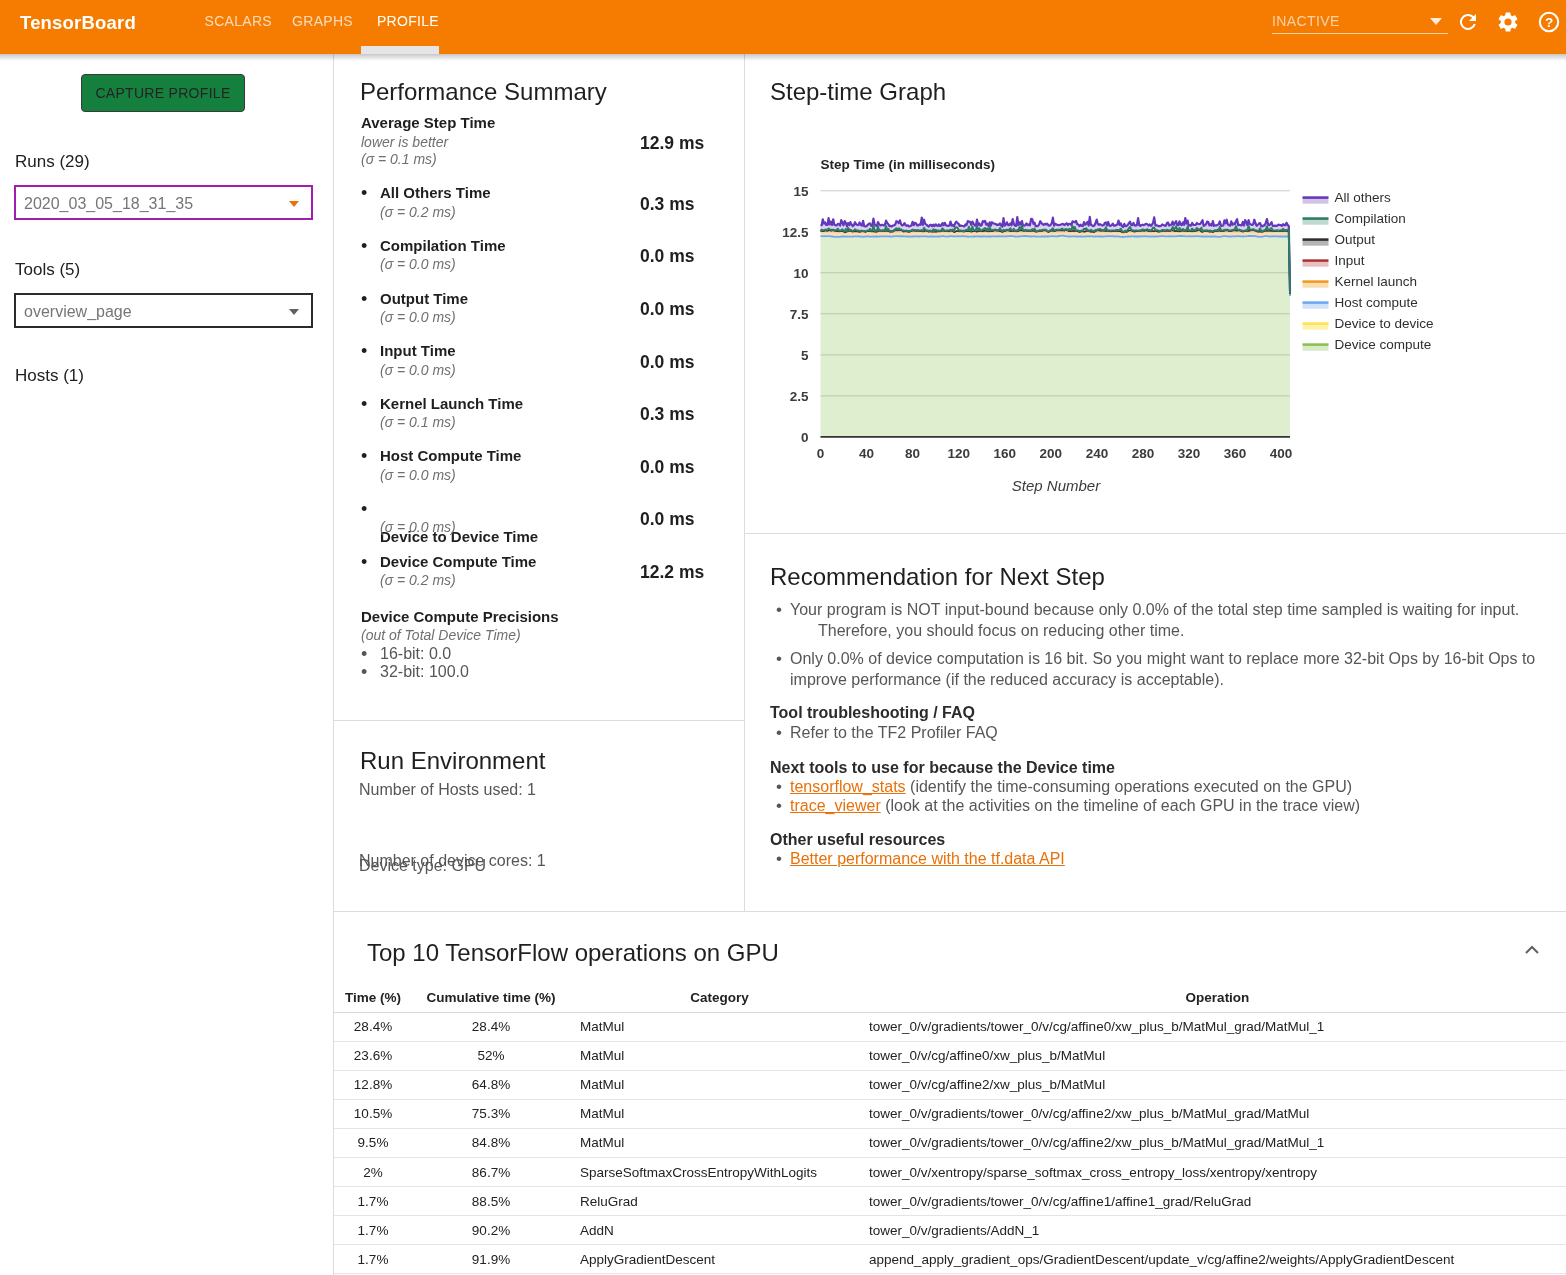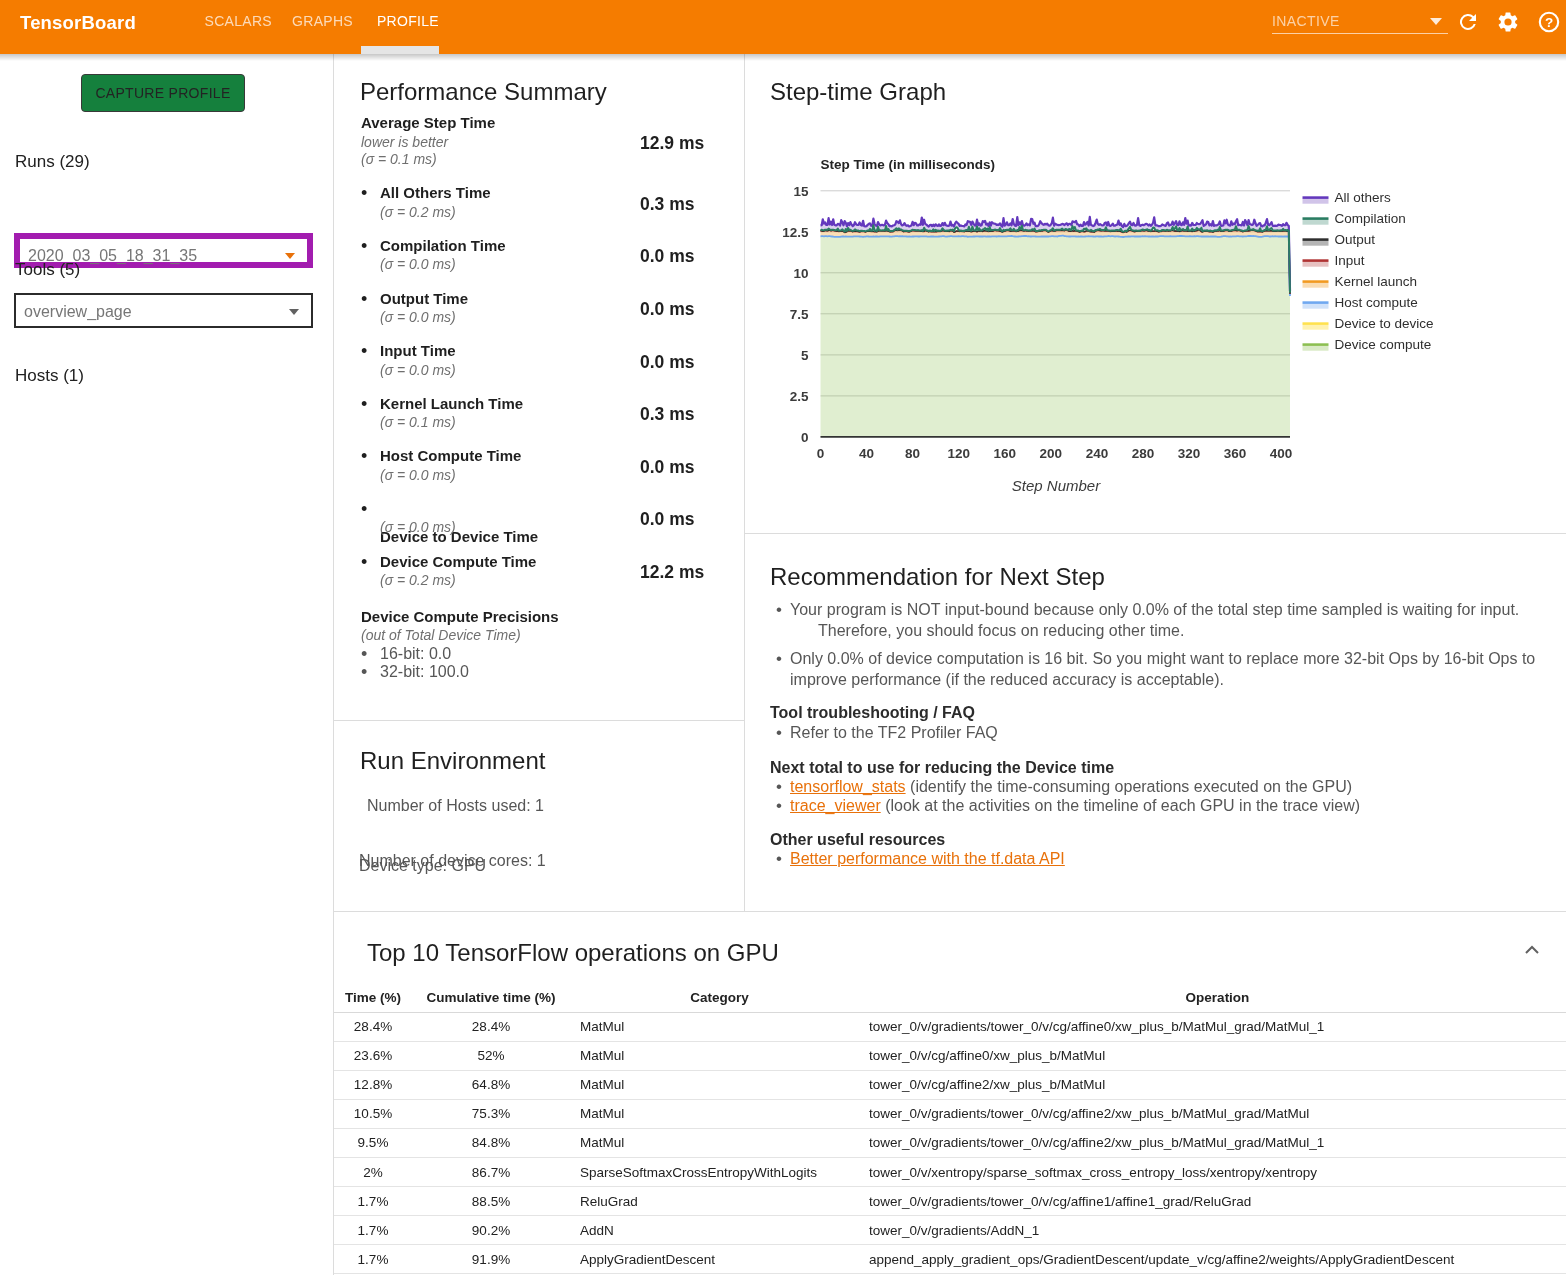--- a/index.html
+++ b/index.html
@@ -62,21 +62,21 @@
     </svg>
 <svg class="hicon" style="left:1537px" viewBox="0 0 24 24">
 <circle cx="12" cy="12" r="9.2" fill="none" stroke="#fff" stroke-width="2.1"></circle>
 <text x="12" y="16.8" text-anchor="middle" font-size="13.5" font-weight="bold" fill="#fff" font-family="Liberation Sans, sans-serif">?</text>
     </svg>
 </div>
 <div id="topshadow"></div>
 <div id="sidebar">
 <div id="capture">CAPTURE PROFILE</div>
 <div class="side-label" style="top:98px;">Runs (29)</div>
-<div class="sel" style="top:131px;border:6px solid #a21caf;margin-top:48px;">
+<div class="sel" style="top:131px;border:2px solid #a21caf;">
       <span class="txt">2020_03_05_18_31_35</span>
       <span class="car" style="border-top-color:#e8710a;"></span>
     </div>
 <div class="side-label" style="top:206px;">Tools (5)</div>
 <div class="sel" style="top:239px;border:2px solid #2b2b2b;">
       <span class="txt">overview_page</span>
       <span class="car"></span>
     </div>
 <div class="side-label" style="top:312px;">Hosts (1)</div>
 </div>
@@ -121,21 +121,21 @@
 <div class="psl" style="left:380px;top:551.5px;line-height:20px;">Device Compute Time</div>
 <div class="sig" style="left:380px;top:570.0px;line-height:20px;">(σ = 0.2 ms)</div>
 <div class="val" style="left:640px;top:562.0px;line-height:20px;">12.2 ms</div>
 <div class="psl" style="left:361px;top:607px;line-height:20px;">Device Compute Precisions</div>
 <div class="sig" style="left:361px;top:625px;line-height:20px;">(out of Total Device Time)</div>
 <div class="bullet" style="left:361px;top:643.5px;line-height:20px;font-size:18px;color:#565656;">•</div>
 <div class="bdy" style="left:380px;top:643.5px;line-height:20px;">16-bit: 0.0</div>
 <div class="bullet" style="left:361px;top:662px;line-height:20px;font-size:18px;color:#565656;">•</div>
 <div class="bdy" style="left:380px;top:662px;line-height:20px;">32-bit: 100.0</div>
 <div class="h1" style="left:360px;top:747px;">Run Environment</div>
-<div class="bdy" style="left:359px;top:796px;line-height:20px;margin-left:8px;">Number of Hosts used: 1</div>
+<div class="bdy" style="left:359px;top:780px;line-height:20px;">Number of Hosts used: 1</div>
 <div class="bdy" style="left:359px;top:856px;line-height:20px;">Device type: GPU</div>
 <div class="bdy" style="left:359px;top:851px;line-height:20px;">Number of device cores: 1</div>
 <div class="h1" style="left:770px;top:78px;">Step-time Graph</div>
 <svg class="abs" style="left:744px;top:55px;" width="822" height="478" viewBox="0 0 822 478">
 <line x1="76.5" y1="135.8" x2="546" y2="135.8" stroke="#cccccc" stroke-width="1"></line>
 <line x1="76.5" y1="176.8" x2="546" y2="176.8" stroke="#cccccc" stroke-width="1"></line>
 <line x1="76.5" y1="217.8" x2="546" y2="217.8" stroke="#cccccc" stroke-width="1"></line>
 <line x1="76.5" y1="258.8" x2="546" y2="258.8" stroke="#cccccc" stroke-width="1"></line>
 <line x1="76.5" y1="299.9" x2="546" y2="299.9" stroke="#cccccc" stroke-width="1"></line>
 <line x1="76.5" y1="340.9" x2="546" y2="340.9" stroke="#cccccc" stroke-width="1"></line>
@@ -196,21 +196,21 @@
 <div class="h1" style="left:770px;top:563px;">Recommendation for Next Step</div>
 <div class="bullet" style="left:776px;top:599.0px;line-height:21px;font-size:17px;">•</div>
 <div class="bdy" style="left:790px;top:599.0px;line-height:21px;">Your program is NOT input-bound because only 0.0% of the total step time sampled is waiting for input.</div>
 <div class="bdy" style="left:790px;top:620.0px;line-height:21px;margin-left:28px;">Therefore, you should focus on reducing other time.</div>
 <div class="bullet" style="left:776px;top:648.0px;line-height:21px;font-size:17px;">•</div>
 <div class="bdy" style="left:790px;top:648.0px;line-height:21px;">Only 0.0% of device computation is 16 bit. So you might want to replace more 32-bit Ops by 16-bit Ops to</div>
 <div class="bdy" style="left:790px;top:669.0px;line-height:21px;">improve performance (if the reduced accuracy is acceptable).</div>
 <div class="bdy" style="left:770px;top:701.5px;line-height:21px;font-weight:bold;color:#2b2b2b;">Tool troubleshooting / FAQ</div>
 <div class="bullet" style="left:776px;top:721.5px;line-height:21px;font-size:17px;">•</div>
 <div class="bdy" style="left:790px;top:721.5px;line-height:21px;">Refer to the TF2 Profiler FAQ</div>
-<div class="bdy" style="left:770px;top:756.5px;line-height:21px;font-weight:bold;color:#2b2b2b;">Next total to use for reducing the Device time</div>
+<div class="bdy" style="left:770px;top:756.5px;line-height:21px;font-weight:bold;color:#2b2b2b;">Next tools to use for because the Device time</div>
 <div class="bullet" style="left:776px;top:775.5px;line-height:21px;font-size:17px;">•</div>
 <div class="bdy" style="left:790px;top:775.5px;line-height:21px;"><a class="lnk">tensorflow_stats</a> (identify the time-consuming operations executed on the GPU)</div>
 <div class="bullet" style="left:776px;top:794.5px;line-height:21px;font-size:17px;">•</div>
 <div class="bdy" style="left:790px;top:794.5px;line-height:21px;"><a class="lnk">trace_viewer</a> (look at the activities on the timeline of each GPU in the trace view)</div>
 <div class="bdy" style="left:770px;top:829.0px;line-height:21px;font-weight:bold;color:#2b2b2b;">Other useful resources</div>
 <div class="bullet" style="left:776px;top:848.0px;line-height:21px;font-size:17px;">•</div>
 <div class="bdy" style="left:790px;top:848.0px;line-height:21px;"><a class="lnk">Better performance with the tf.data API</a></div>
 <div class="h1" style="left:367px;top:939px;">Top 10 TensorFlow operations on GPU</div>
 <svg class="abs" style="left:1522px;top:940px;" width="20" height="20" viewBox="0 0 20 20">
 <path d="M4 13 L10 7 L16 13" fill="none" stroke="#616161" stroke-width="2"></path>

